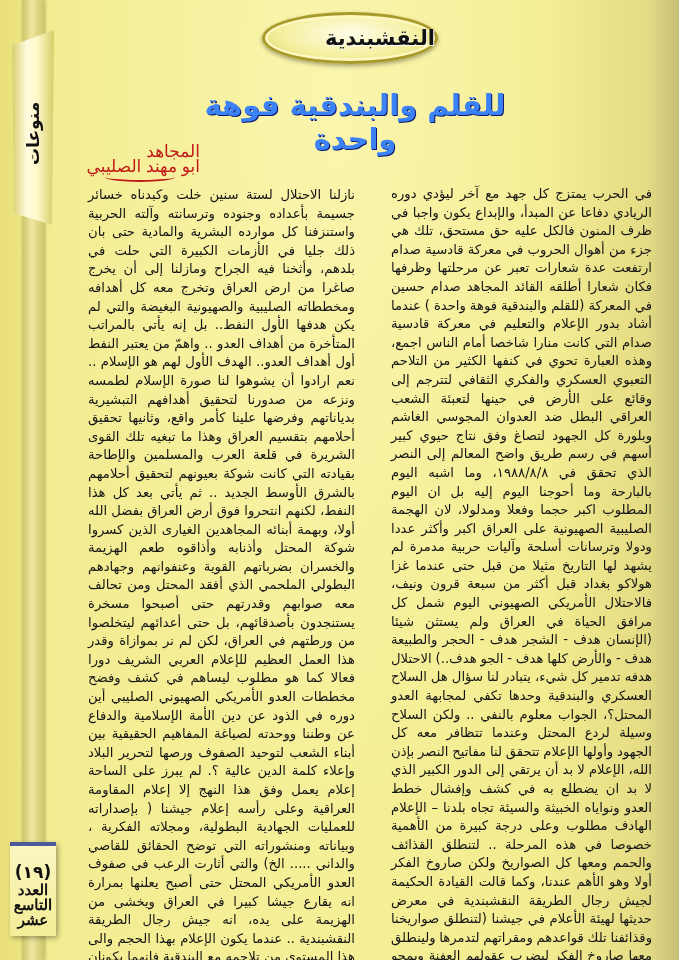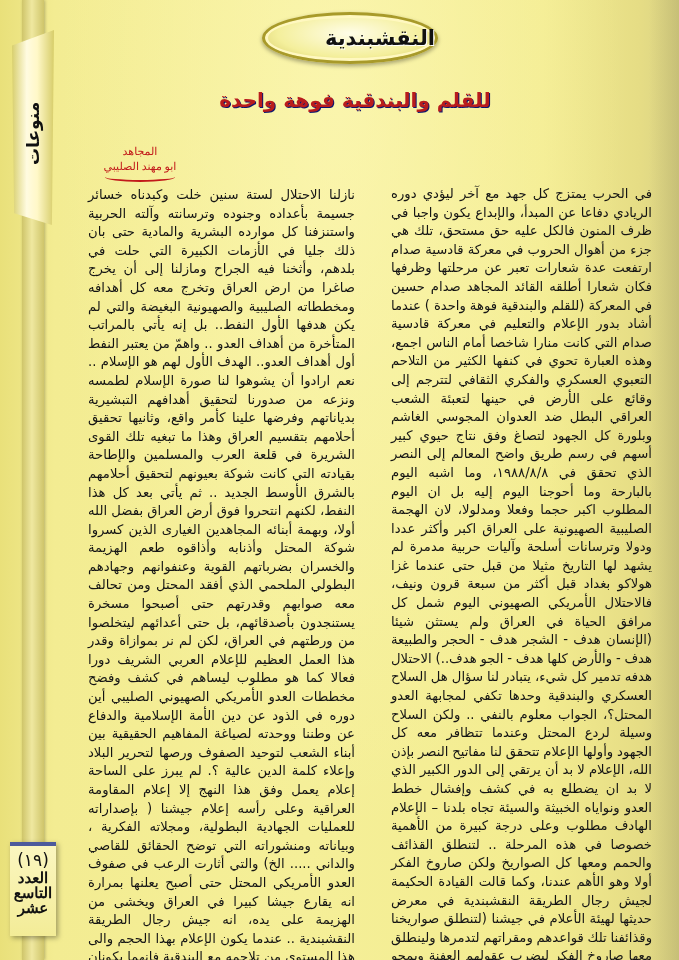--- a/index.html
+++ b/index.html
@@ -34,46 +34,46 @@
     font-family: "DejaVu Sans", sans-serif; font-weight: bold; font-size: 17px;
     color: #111; text-align: center; line-height: 26px;
   }
   .issue-box {
     position: absolute; left: 10px; top: 842px; width: 46px; height: 90px;
     background: linear-gradient(180deg, #fbf6c0, #f3ec97);
     border-top: 4px solid #4c5a9c;
     box-shadow: 2px 2px 5px rgba(0,0,0,0.35);
     text-align: center; color: #111;
   }
-  .issue-box .num { font-weight: normal; font-size: 17px; margin-top: 4px; font-family: "DejaVu Sans", sans-serif; }
+  .issue-box .num { font-weight: bold; font-size: 17px; margin-top: 16px; font-family: "DejaVu Sans", sans-serif; }
   .issue-box .lbl { font-weight: bold; font-size: 15px; line-height: 15px; font-family: Liberation Sans, sans-serif; }
 
   
   .logo-oval {
     position: absolute; left: 262px; top: 12px; width: 170px; height: 46px;
     border-radius: 50%;
     background: radial-gradient(ellipse at 50% 40%, #fffde8 0%, #f4ef9c 60%, #cfc35a 100%);
     border: 3px solid #a89a2a;
     box-shadow: 0 2px 4px rgba(0,0,0,0.35), inset 0 0 0 3px #fff8c0;
     display: flex; align-items: center; justify-content: flex-end;
   }
   .logo-oval span {
     font-family: "DejaVu Sans", sans-serif; font-weight: bold; font-size: 21px; color: #111;
     text-shadow: 1px 1px 0 #fff;
   }
   .main-title {
     position: absolute; left: 180px; top: 88px; width: 350px; text-align: center;
     direction: rtl;
-    font-family: "DejaVu Sans", sans-serif; font-weight: bold; font-size: 20px;
-    color: #b91c1c; letter-spacing: 0;
+    font-family: "DejaVu Sans", sans-serif; font-weight: bold; font-size: 29px;
+    color: #3b82f6; letter-spacing: 0;
     text-shadow: 1px 1px 0 #0b1670;
   }
   .author {
-    position: absolute; left: 80px; top: 144px; width: 120px; text-align: center; direction: rtl;
-    color: #c21a1a; font-family: Liberation Serif, serif; font-size: 11px; line-height: 15px;
+    position: absolute; left: 80px; top: 144px; width: 120px; direction: rtl;
+    color: #c21a1a; font-family: Liberation Sans, sans-serif; font-size: 17px; line-height: 15px;
   }
   .author .swoosh {
     display: block; margin: -2px auto 0; width: 70px; height: 8px;
     border-bottom: 2px solid #c21a1a; border-radius: 0 0 50% 50%;
   }
   .col {
     position: absolute; direction: rtl; text-align: justify; text-align-last: right;
     font-family: "DejaVu Sans", sans-serif; font-size: 13.2px; line-height: 18.6px;
     color: #141414; letter-spacing: -0.2px; word-spacing: -0.5px;
   }

